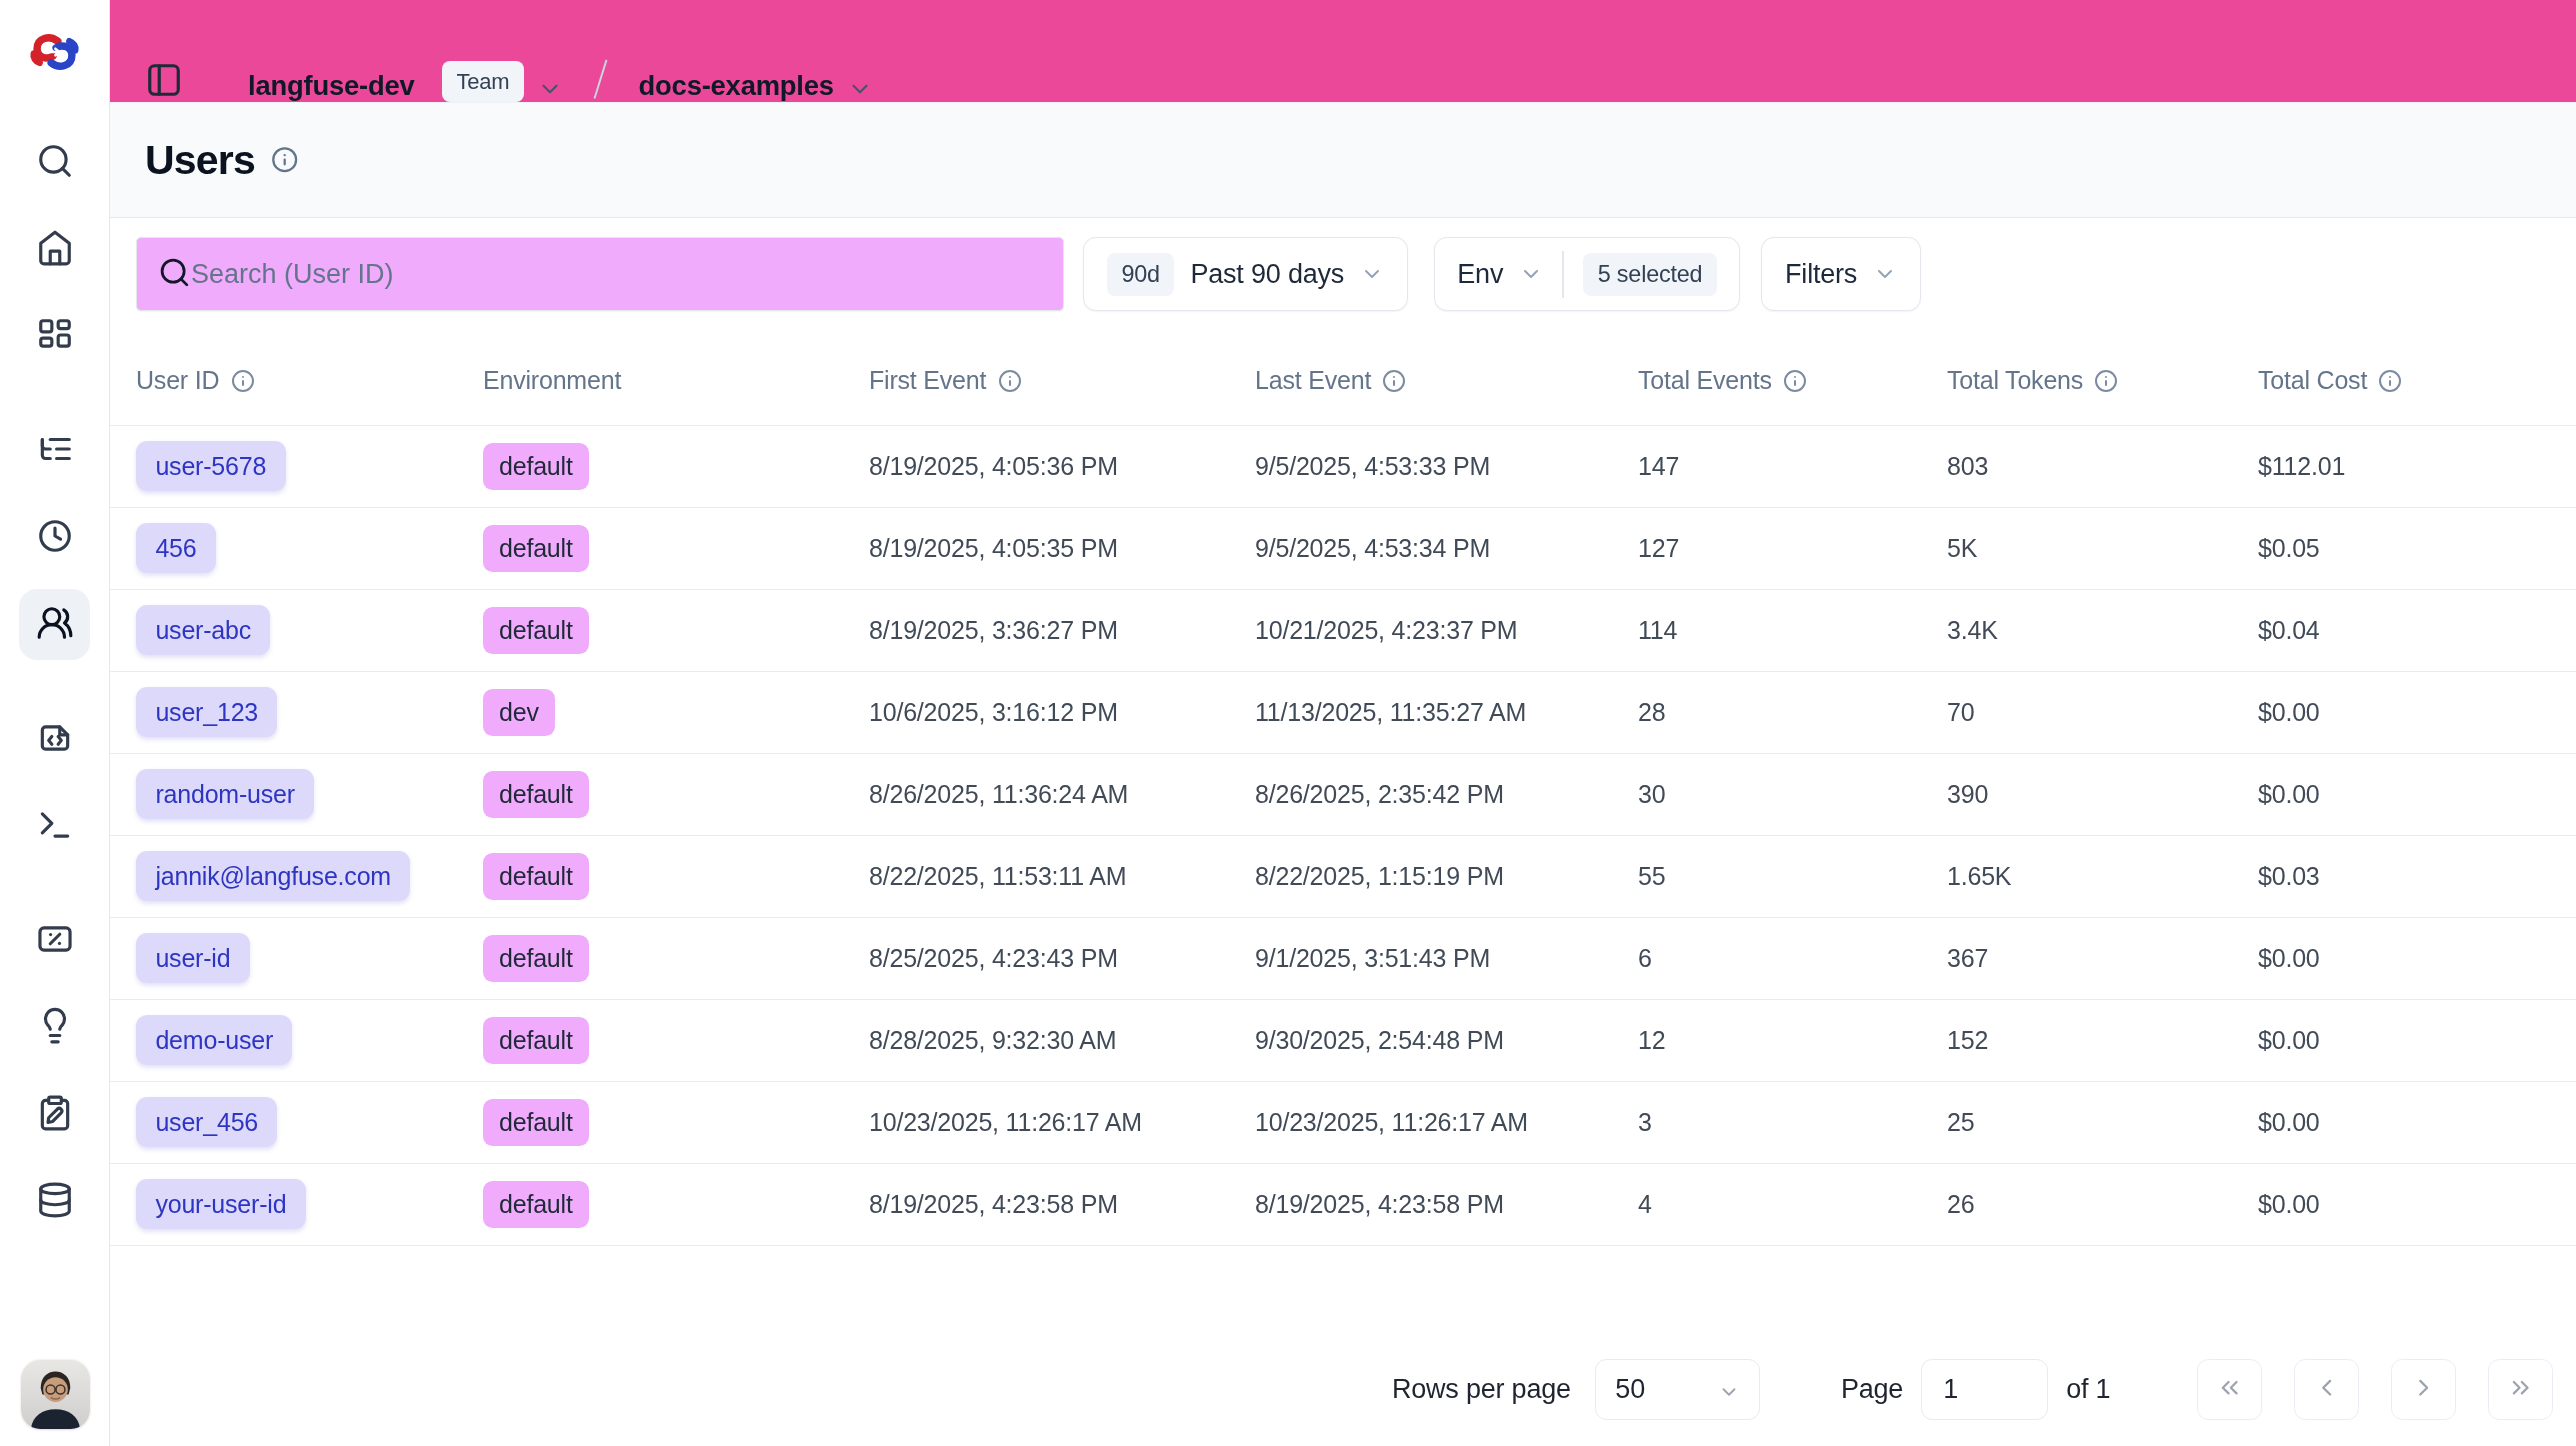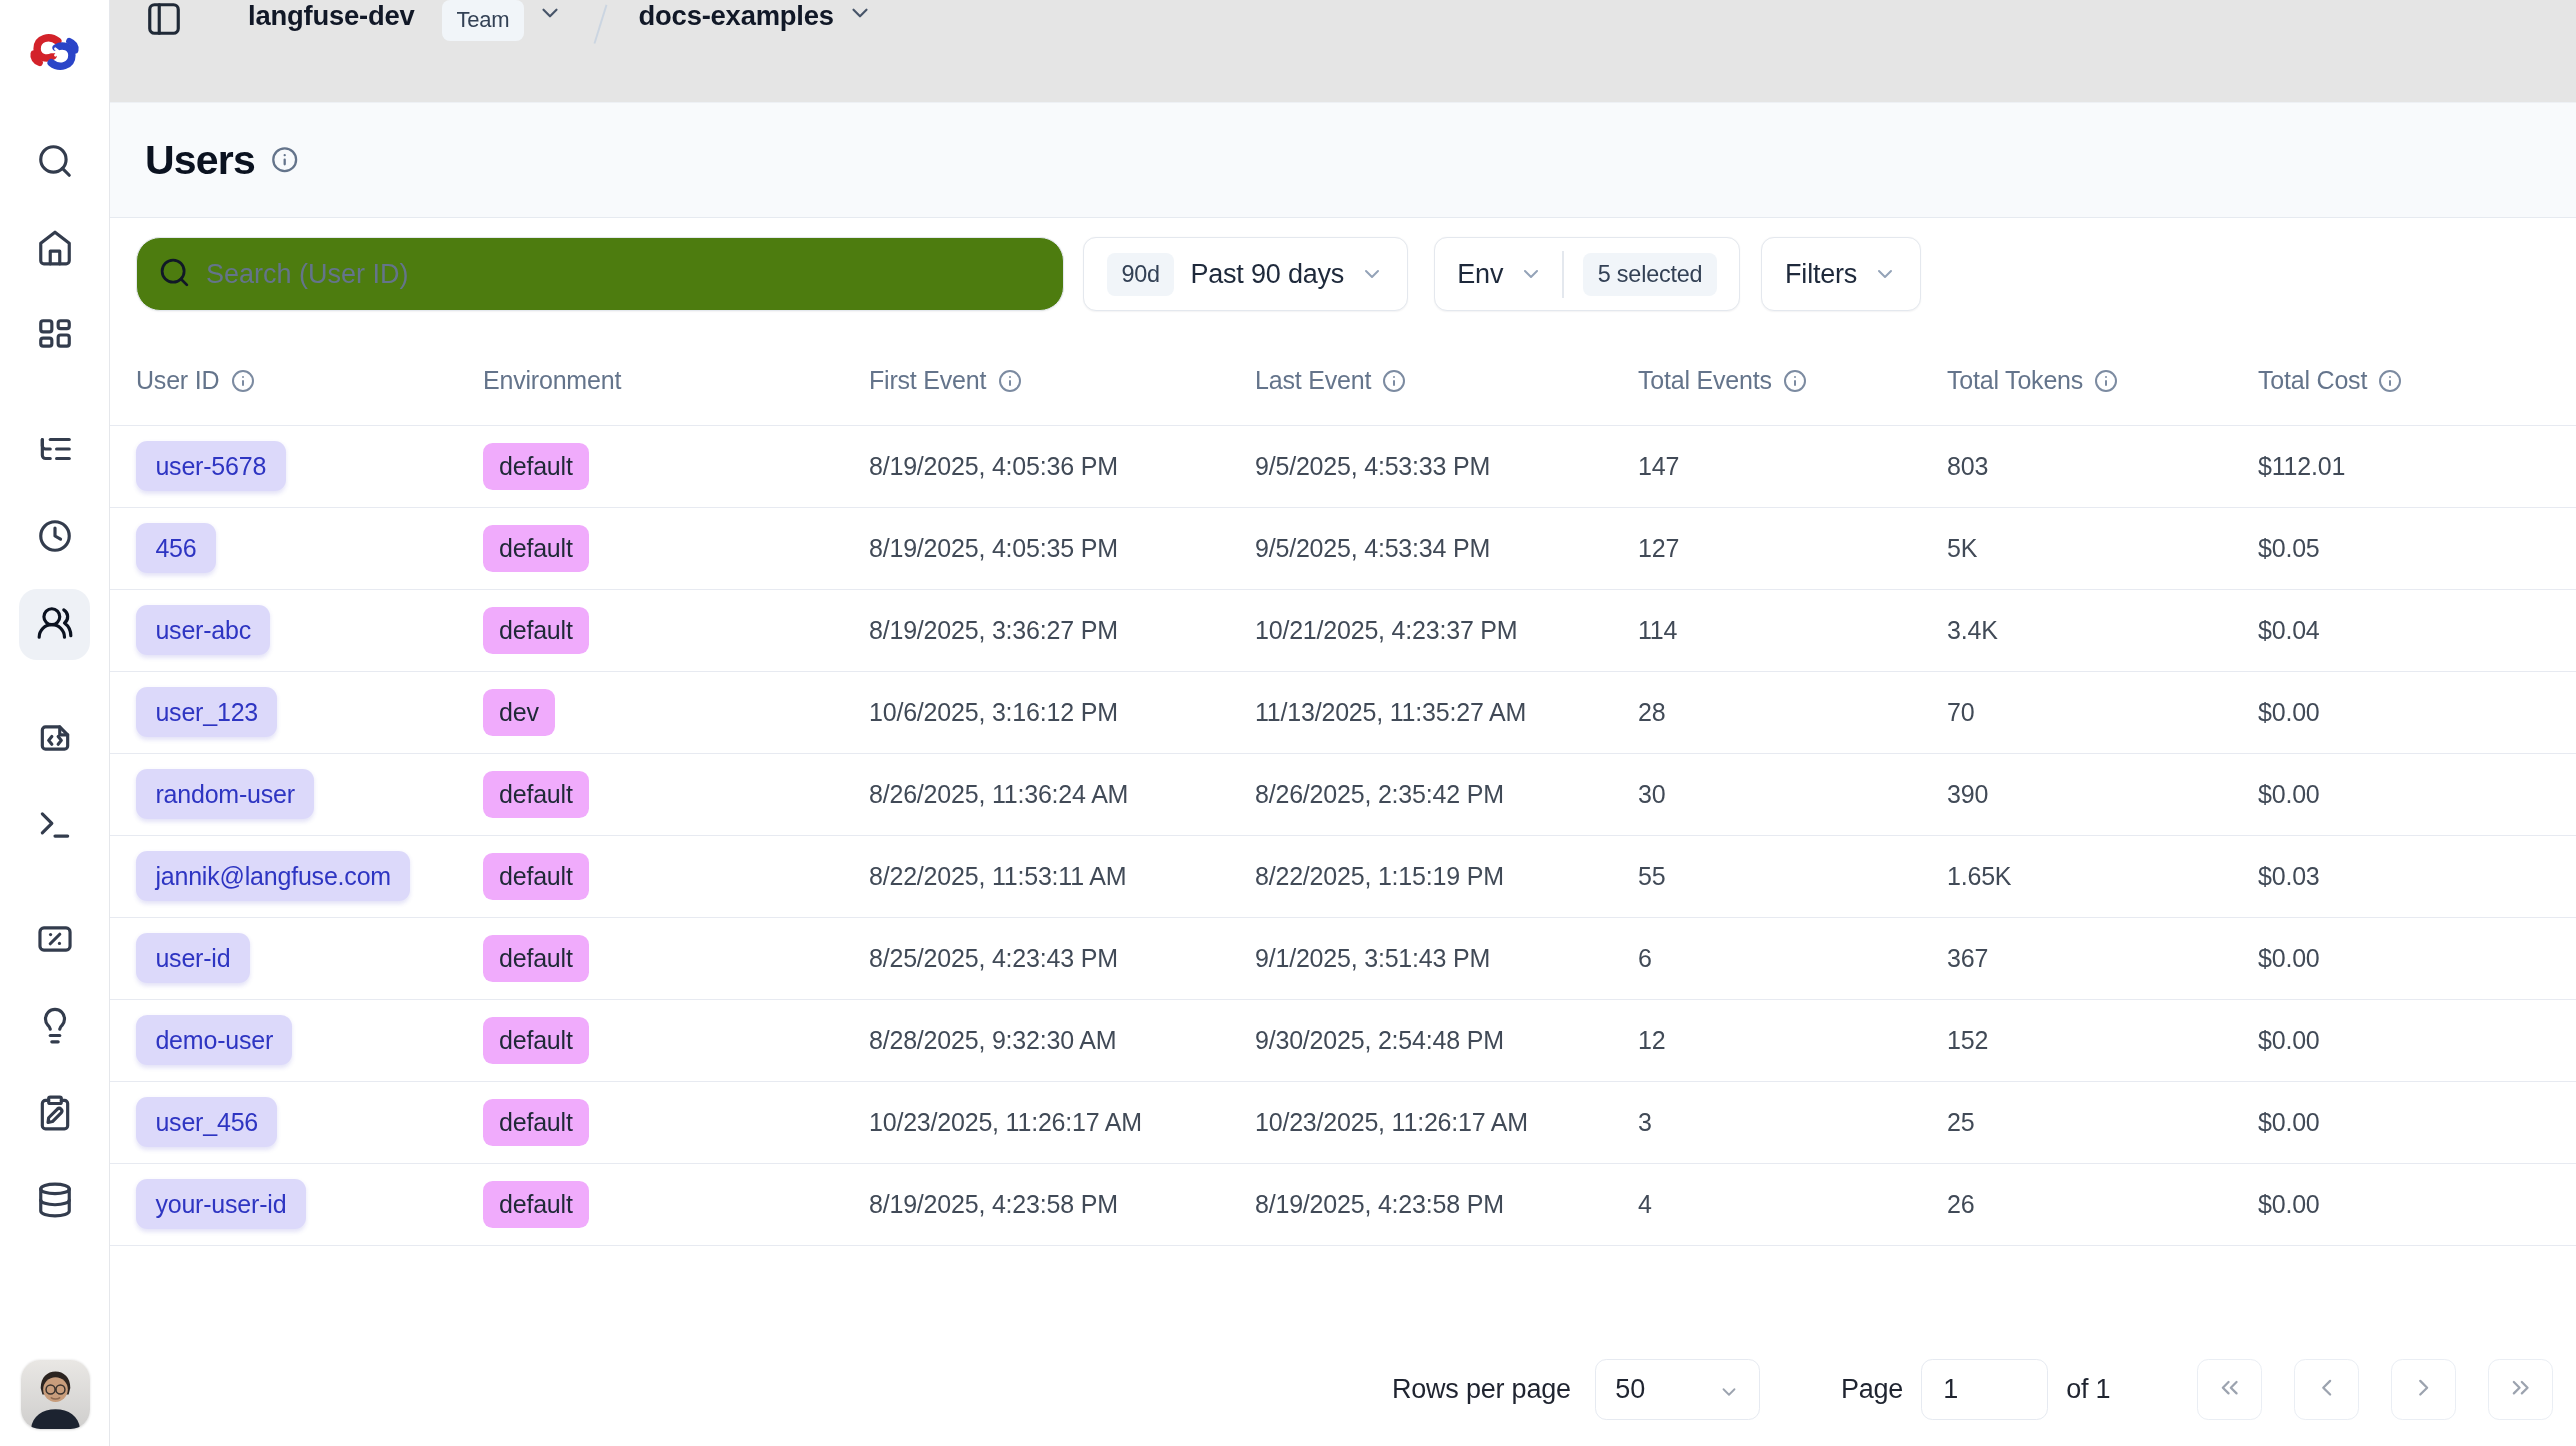--- a/index.html
+++ b/index.html
@@ -16,42 +16,42 @@
     color:#333c4d; margin-bottom:16px; cursor:pointer; }
   .nav-item svg { width:38px; height:38px; }
   .nav-item.active { background:#eef1f6; color:#0b1220; }
   .group-start { margin-top:27.4px; }
   .avatar { position:absolute; bottom:18px; left:21px; width:69px; height:69px; border-radius:19.4px; overflow:hidden;
     cursor:pointer; box-shadow:0 0.8px 2.4px rgba(0,0,0,.15); }
 
   
   .main { flex:1; display:flex; flex-direction:column; min-width:0; }
 
-  .topbar { height:103px; flex-shrink:0; display:flex; align-items:flex-start; padding-left:35px; background:#e5e5e5;
+  .topbar { height:103px; flex-shrink:0; display:flex; align-items:flex-end; padding-left:35px; background:#ec4899;
     border-bottom:0.8px solid #eef1f5; }
   .toggle-btn { background:none; border:none; color:#1f2937; cursor:pointer; display:flex; }
   .toggle-btn svg { width:38px; height:38px; }
   .org-name, .project-name { font-size:27.4px; font-weight:700; color:#111827; margin-left:65px; }
   .project-name { margin-left:24px; }
   .badge-team { background:#f1f5f9; color:#334155; font-size:22px; font-weight:500;
     padding:7.3px 14.5px; border-radius:8px; margin-left:27.4px; }
   .crumb-chev { width:26px; height:26px; color:#475569; margin-left:13px; }
   .slash-sep { width:29px; height:47px; color:#cbd5e1; margin-left:22.6px; }
 
   .titlebar { height:115px; flex-shrink:0; background:#f8fafc; border-bottom:0.8px solid #e6eaf0;
     display:flex; align-items:center; padding-left:35px; gap:16px; }
   .page-title { font-size:41px; font-weight:700; color:#0b1220; letter-spacing:-0.8px; }
   .info-ic { display:inline-flex; color:#64748b; }
   .info-ic svg { width:27.4px; height:27.4px; }
 
   
   .content { flex:1; display:flex; flex-direction:column; }
   .filter-row { display:flex; align-items:center; padding:19.4px 26px 0 26px; }
-  .searchbox { width:928px; height:74px; border:1.6px solid #e4e8ee; border-radius:24px; background:#4d7c0f;
-    display:flex; align-items:center; padding:0 21px; gap:15px; box-shadow:0 0.8px 1.6px rgba(16,24,40,.05); }
+  .searchbox { width:928px; height:74px; border:1.6px solid #e4e8ee; border-radius:5px; background:#f0abfc;
+    display:flex; align-items:center; padding:0 21px; gap:0; box-shadow:0 0.8px 1.6px rgba(16,24,40,.05); }
   .searchbox svg { width:33px; height:33px; color:#111827; flex-shrink:0; }
   .searchbox input { border:none; outline:none; flex:1; font-size:27px; color:#0f172a;
     font-family:"Liberation Sans","DejaVu Sans",sans-serif; background:transparent; }
   .searchbox input::placeholder { color:#64748b; }
   .pill { height:74px; border:1.6px solid #e4e8ee; border-radius:13px; background:#fff; cursor:pointer;
     display:flex; align-items:center; gap:16px; padding:0 22.6px; font-size:27px; color:#1e293b;
     box-shadow:0 0.8px 1.6px rgba(16,24,40,.05); font-family:inherit; letter-spacing:-0.2px; }
   .pill .chev { width:24px; height:24px; color:#94a3b8; }
   .mini-badge { background:#f1f5f9; color:#334155; border-radius:8px; padding:8px 14.5px; font-size:23.4px; }
   .date-pill { margin-left:19.4px; }

